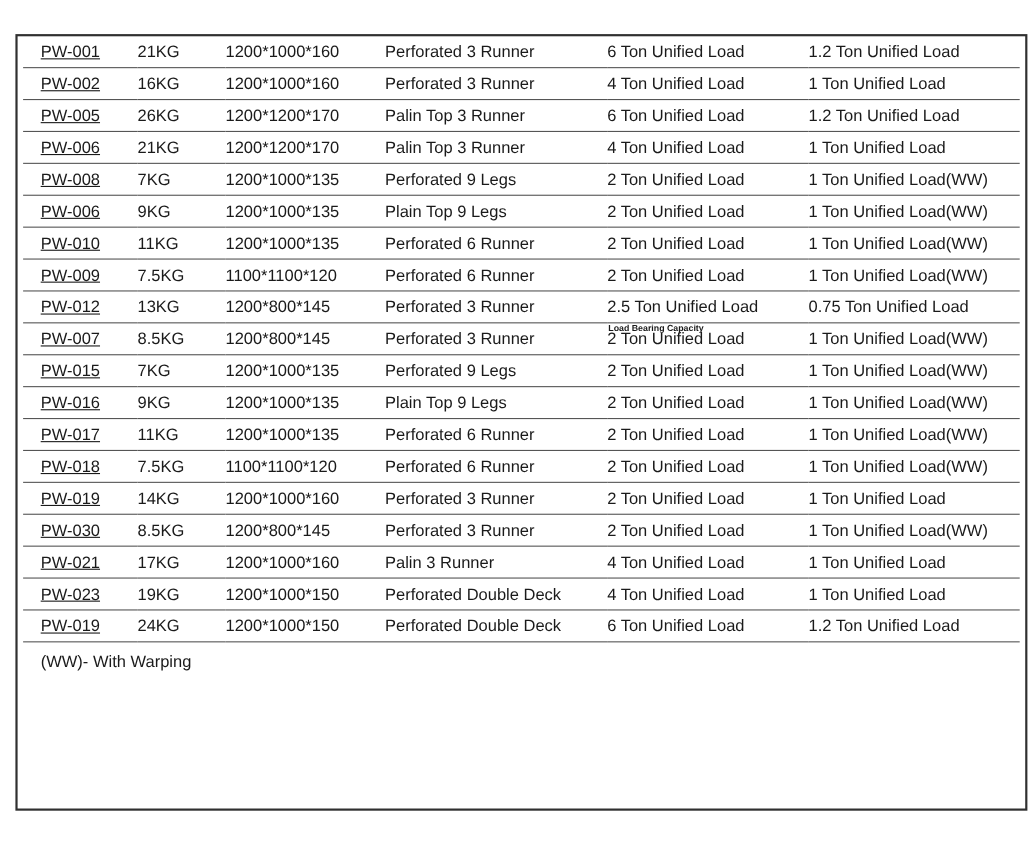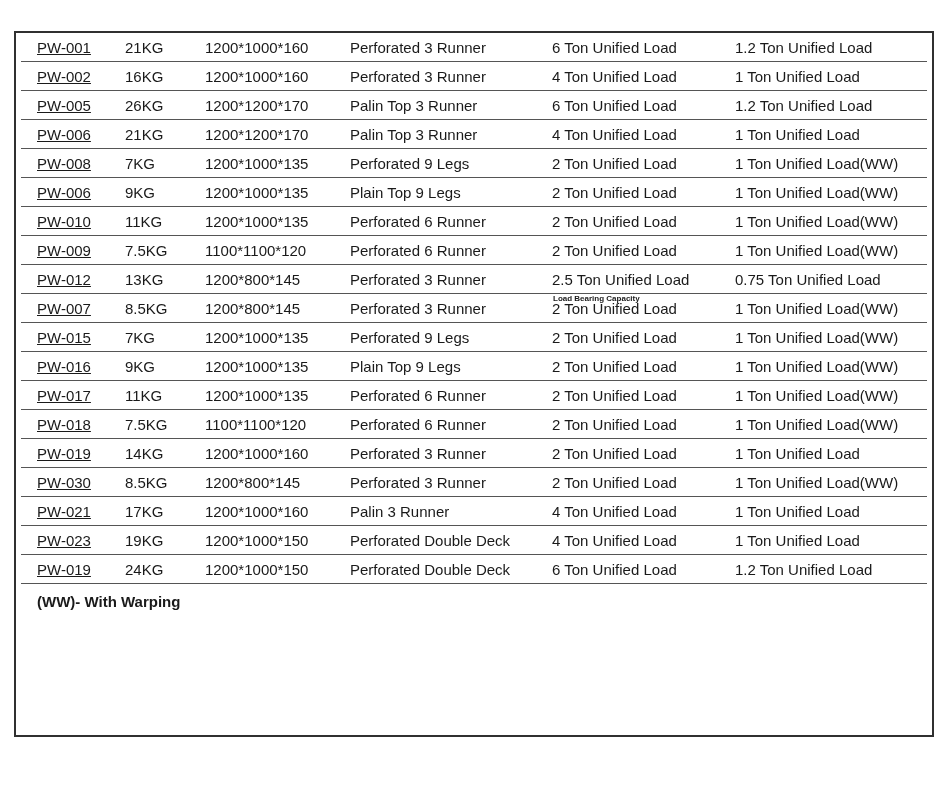--- a/index.html
+++ b/index.html
@@ -35,21 +35,21 @@
     white-space: nowrap;
     border-bottom: 1.5px solid var(--row-line);
     padding: 0;
     overflow: visible;
   }
   table.spec td.c0 { padding-left: 16px; text-decoration: underline; }
   table.spec td.rel { position: relative; }
   table.spec tfoot td {
     border-bottom: none;
     height: 35px;
-    font-weight: bold;
+    font-weight: normal;
     padding-left: 16px;
   }
   .mini-label {
     position: absolute;
     top: 0px; left: 1px;
     font-size: 8px; line-height: 9px;
     font-weight: bold;
     letter-spacing: 0px;
     color: var(--text);
     white-space: nowrap;

